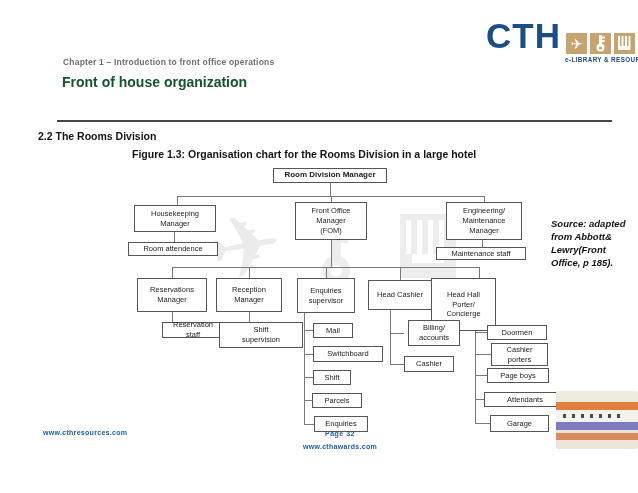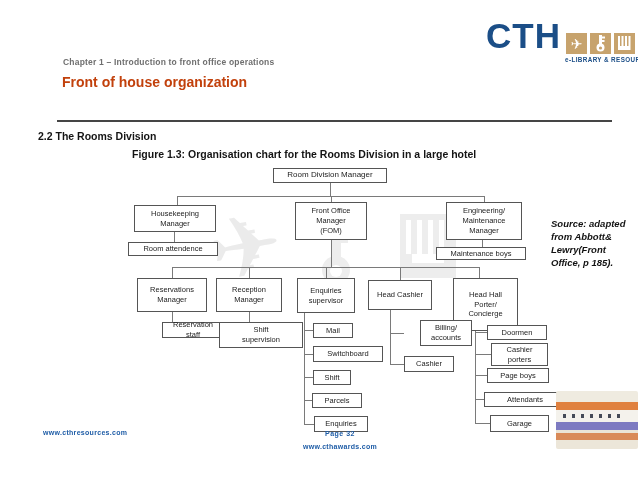--- a/index.html
+++ b/index.html
@@ -2,21 +2,21 @@
 <html><head>
 <meta charset="utf-8">
 <style>
   html,body{margin:0;padding:0;background:#fff;}
   .slide{position:relative;width:638px;height:493px;background:#ffffff;overflow:hidden;
          font-family:"Liberation Sans",sans-serif;}
 
   
   .chapter{position:absolute;left:63px;top:57px;font-size:8.5px;font-weight:600;
            color:#6f6f6f;letter-spacing:.2px;}
-  .title{position:absolute;left:62px;top:74px;font-size:14px;font-weight:bold;color:#c2410c;}
+  .title{position:absolute;left:62px;top:74px;font-size:14px;font-weight:bold;color:#14532d;}
   .rule{position:absolute;left:57px;top:120px;width:555px;height:2px;background:#454545;}
   .section-heading{position:absolute;left:38px;top:130px;font-size:10.5px;font-weight:bold;color:#141414;}
   .figure-caption{position:absolute;left:132px;top:148px;font-size:10.5px;font-weight:bold;color:#141414;}
 
   
   .logo-text{position:absolute;left:486px;top:18px;font-size:35px;font-weight:bold;
              color:#1b4e87;letter-spacing:1px;line-height:1;}
   .logo-sq{position:absolute;top:33px;width:21px;height:21px;background:#c7a36d;
            display:flex;align-items:center;justify-content:center;}
   .sq1{left:566px;} .sq2{left:590px;} .sq3{left:614px;}
@@ -29,21 +29,21 @@
             font-family:"DejaVu Sans",sans-serif;transform:rotate(-10deg);line-height:1;}
   .wm-key{position:absolute;left:312px;top:220px;}
   .wm-fork{position:absolute;left:400px;top:214px;width:56px;height:64px;background:#ededed;}
   .wm-fork span{position:absolute;top:6px;width:5px;height:34px;background:#ffffff;}
   .wm-fork .base{position:absolute;left:12px;top:40px;width:32px;height:9px;background:#ffffff;}
 
   
   .box{position:absolute;border:1px solid #555;background:#fff;color:#1c1c1c;
        font-size:7.5px;line-height:1.3;display:flex;align-items:center;justify-content:center;
        text-align:center;white-space:pre-line;box-sizing:border-box;}
-  .root{font-size:8px;}
+  .root{font-size:8px;font-weight:bold;}
   .ln{position:absolute;background:#7a7a7a;}
 
   
   .source{position:absolute;left:551px;top:217px;width:90px;font-size:9.5px;line-height:13px;
           font-weight:bold;font-style:italic;color:#121212;white-space:pre-line;}
 
   
   .url-left{position:absolute;left:43px;top:429px;font-size:7px;font-weight:bold;
             color:#1e5ca6;letter-spacing:.3px;}
   .page-label{position:absolute;left:305px;top:430px;width:70px;text-align:center;
@@ -150,41 +150,41 @@
   <div class="box root" style="left:273px;top:168px;width:114px;height:15px">Room Division Manager</div>
   <div class="box" style="left:134px;top:205px;width:82px;height:27px">Housekeeping
 Manager</div>
   <div class="box" style="left:128px;top:242px;width:90px;height:14px">Room attendence</div>
   <div class="box" style="left:295px;top:202px;width:72px;height:38px">Front Office
 Manager
 (FOM)</div>
   <div class="box" style="left:446px;top:202px;width:76px;height:38px">Engineering/
 Maintenance
 Manager</div>
-  <div class="box" style="left:436px;top:247px;width:90px;height:13px">Maintenance boys</div>
+  <div class="box" style="left:436px;top:247px;width:90px;height:13px">Maintenance staff</div>
   <div class="box" style="left:137px;top:278px;width:70px;height:34px">Reservations
 Manager</div>
   <div class="box" style="left:216px;top:278px;width:66px;height:34px">Reception
 Manager</div>
   <div class="box" style="left:297px;top:278px;width:58px;height:35px">Enquiries
 supervisor</div>
   <div class="box" style="left:368px;top:280px;width:64px;height:30px">Head Cashier</div>
-  <div class="box" style="left:453px;top:278px;width:65px;height:53px">Head Hall
+  <div class="box" style="left:431px;top:278px;width:65px;height:53px">Head Hall
 Porter/
 Concierge</div>
   <div class="box" style="left:162px;top:322px;width:62px;height:16px">Reservation
 staff</div>
   <div class="box" style="left:219px;top:322px;width:84px;height:26px">Shift
 supervision</div>
   <div class="box" style="left:313px;top:323px;width:40px;height:15px">Mail</div>
   <div class="box" style="left:313px;top:346px;width:70px;height:16px">Switchboard</div>
   <div class="box" style="left:313px;top:370px;width:38px;height:15px">Shift</div>
   <div class="box" style="left:312px;top:393px;width:50px;height:15px">Parcels</div>
   <div class="box" style="left:314px;top:416px;width:54px;height:16px">Enquiries</div>
-  <div class="box" style="left:420px;top:320px;width:52px;height:26px">Billing/
+  <div class="box" style="left:408px;top:320px;width:52px;height:26px">Billing/
 accounts</div>
   <div class="box" style="left:404px;top:356px;width:50px;height:16px">Cashier</div>
   <div class="box" style="left:487px;top:325px;width:60px;height:15px">Doormen</div>
   <div class="box" style="left:491px;top:343px;width:57px;height:23px">Cashier
 porters</div>
   <div class="box" style="left:487px;top:368px;width:62px;height:15px">Page boys</div>
   <div class="box" style="left:484px;top:392px;width:82px;height:15px">Attendants</div>
   <div class="box" style="left:490px;top:415px;width:59px;height:17px">Garage</div>
 
   <div class="source">Source: adapted

